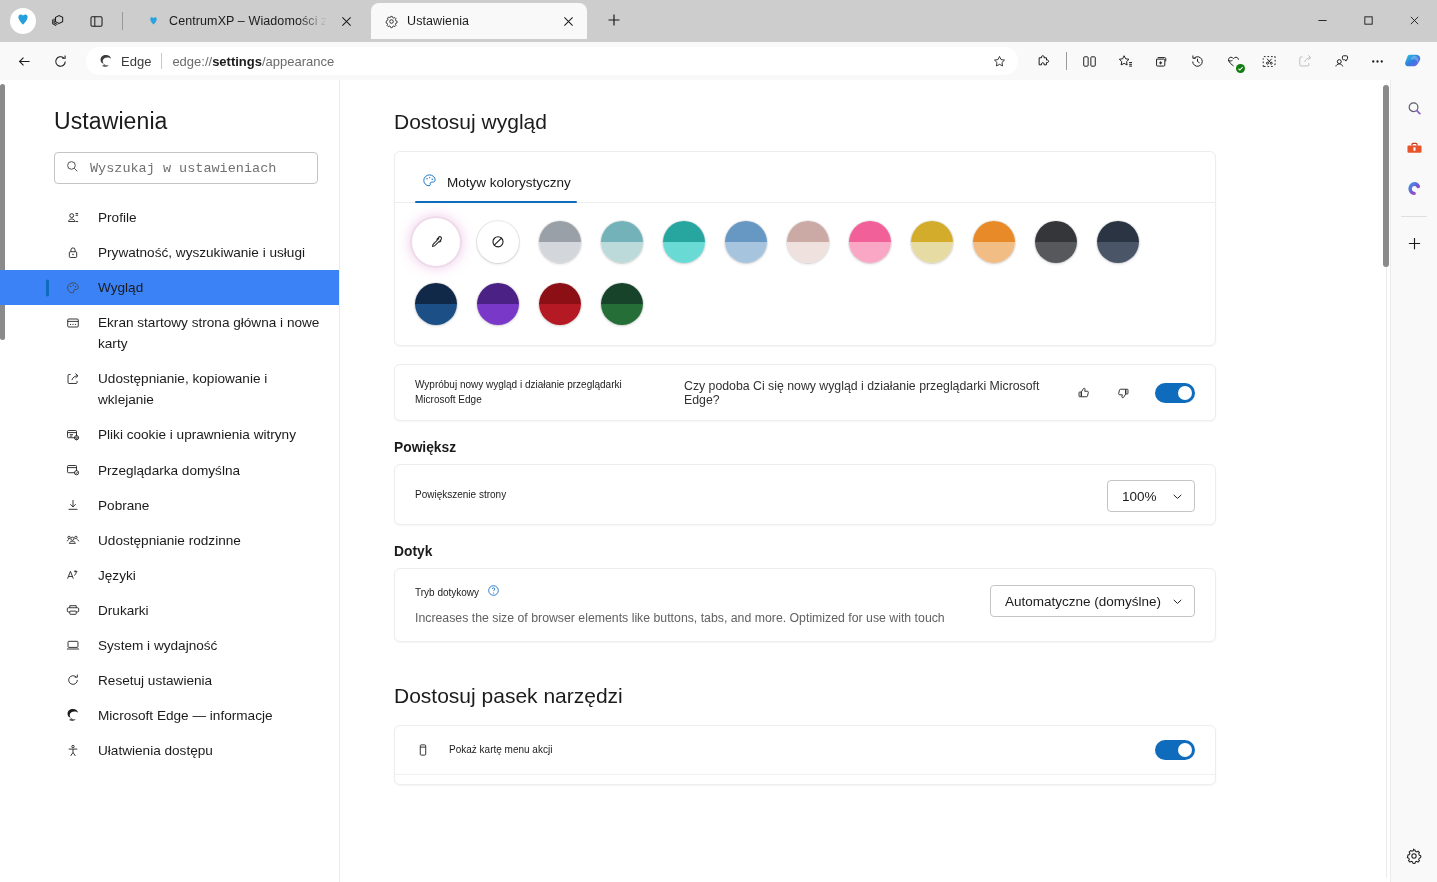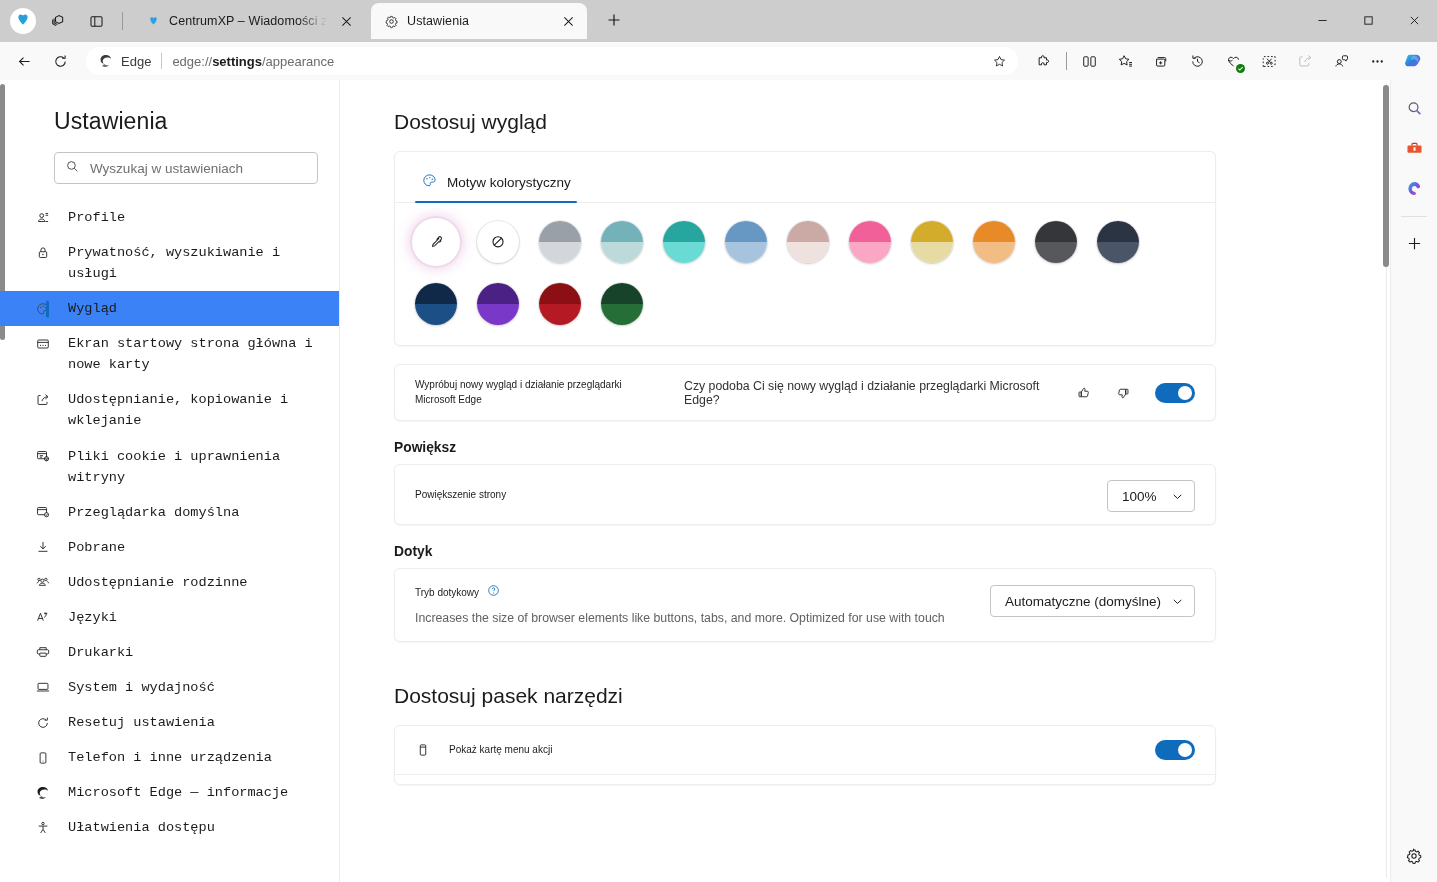--- a/index.html
+++ b/index.html
@@ -110,30 +110,29 @@
     font-size: 23px; color: #1b1b1b; font-weight: 400; padding: 0 0 0 54px;
     letter-spacing: .1px;
   }
   .search-wrap { padding: 17px 22px 0 54px; }
   .search-box {
     height: 32px; border: 1px solid #c4c4c4; border-radius: 4px; background: #fff;
     display: flex; align-items: center; padding: 0 10px; gap: 10px; cursor: text;
   }
   .search-input {
     border: none; outline: none; background: transparent; font-size: 13.5px;
-    color: #1b1b1b; width: 100%; font-family: Liberation Sans, sans-serif;
+    color: #1b1b1b; width: 100%; font-family: Liberation Mono, monospace;
   }
   .search-input::placeholder { color: #707070; }
 
   .nav-list { margin-top: 16px; }
   .nav-item {
     display: flex; align-items: flex-start; gap: 17px;
-    padding: 7px 18px 7px 34px; position: relative; cursor: pointer;
+    padding: 7px 18px 7px 64px; position: relative; cursor: pointer;
     min-height: 32px;
-    font-family: Liberation Mono, monospace;
   }
   .nav-item.selected { background: #3b82f6; text-align: right; }
   .nav-item.selected::before {
     content: ""; position: absolute; left: 46px; top: 50%; transform: translateY(-50%);
     width: 3px; height: 17px; border-radius: 2px; background: #0f6cbd;
   }
   .nav-ico { width: 17px; height: 17px; flex: 0 0 17px; margin-top: 2px; display: flex; align-items: center; justify-content: center; }
   .nav-label { font-size: 13.6px; color: #1b1b1b; line-height: 1.55; }
 
   
@@ -603,29 +602,20 @@
           <div class="nav-item">
             <span class="nav-ico">
               <svg width="16" height="16" viewBox="0 0 20 20" fill="none" stroke="#1b1b1b" stroke-width="1.1">
                 <path d="M15.4 10a5.4 5.4 0 1 1-1.7-3.9"></path>
                 <path d="M15.4 3.2v3.3h-3.3"></path>
               </svg>
             </span>
             <span class="nav-label">Resetuj ustawienia</span>
           </div>
 
-          <div class="nav-item">
-            <span class="nav-ico">
-              <svg width="16" height="16" viewBox="0 0 20 20" fill="none" stroke="#1b1b1b" stroke-width="1.1">
-                <rect x="6.4" y="3.6" width="7.2" height="12.8" rx="1.3"></rect>
-                <circle cx="10" cy="13.8" r=".6" fill="#1b1b1b" stroke="none"></circle>
-              </svg>
-            </span>
-            <span class="nav-label">Telefon i inne urządzenia</span>
-          </div>
 
           <div class="nav-item">
             <span class="nav-ico">
               <svg width="16" height="16" viewBox="0 0 20 20">
                 <path d="M10 2.6c3.4 0 5.9 2 6.4 4.6-1-1-2.7-1.6-4.5-1.6-3.6 0-6 2-6 4.4 0 1.4.6 2.5 1.5 3.4C4.6 13 3.2 11 3.2 8.6 3.2 5.1 6 2.6 10 2.6z" fill="#1b1b1b"></path>
                 <path d="M7.6 13.7c1.4 1.4 3.6 2 5.9 1.5-1.1 1.3-3 2.2-5 2.2-1.4 0-2.6-.4-3.6-1 .9-.6 1.9-1.6 2.7-2.7z" fill="#5a5a5a"></path>
               </svg>
             </span>
             <span class="nav-label">Microsoft Edge — informacje</span>
           </div>

